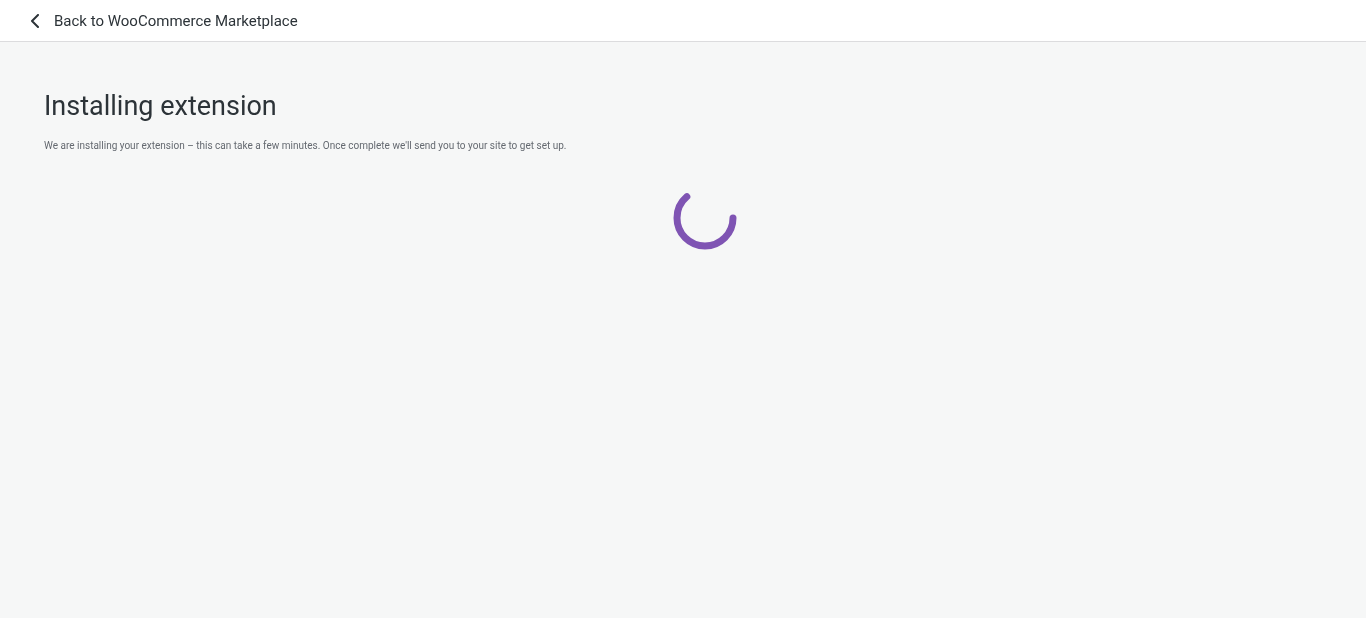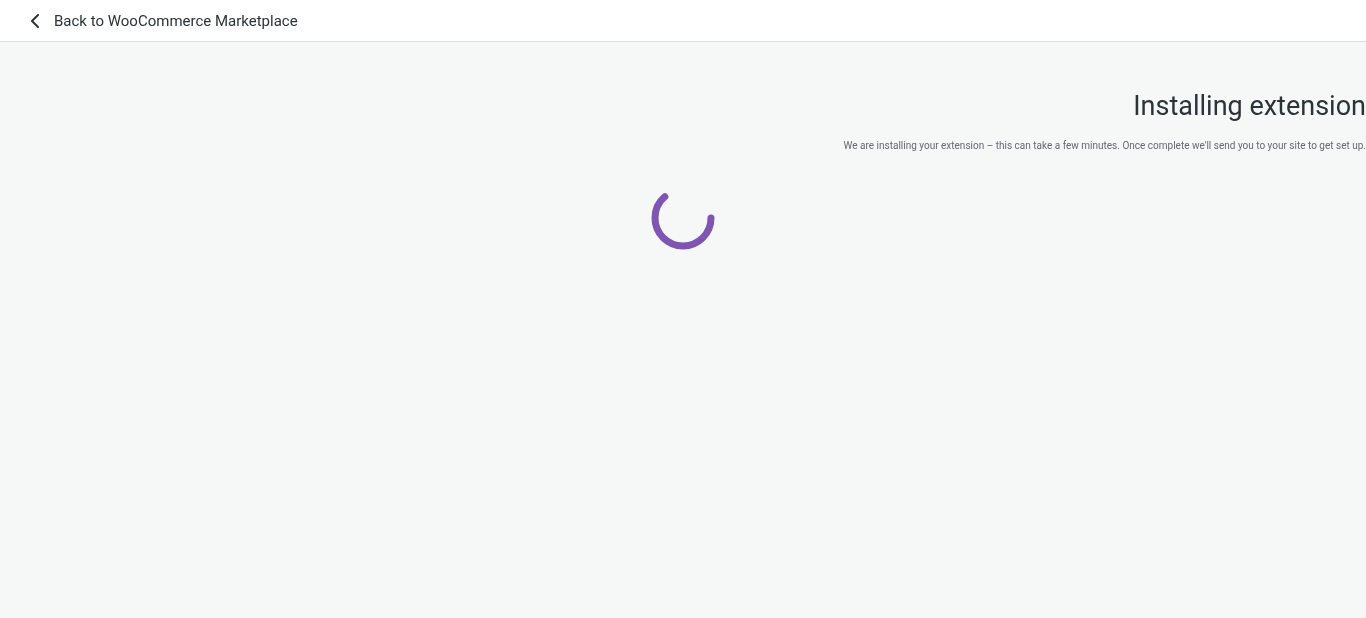--- a/index.html
+++ b/index.html
@@ -39,22 +39,23 @@
       display: inline-flex;
       align-items: center;
     }
     
     .back-link .chevron svg {
       width: 10px;
       height: 14px;
     }
     
     .main-content {
-      text-align: right;
+      text-align: left;
       padding-top: 48px;
+      margin-left: 44px;
     }
     
     .title {
       font-size: 27px;
       font-weight: 400;
       color: #2c3338;
       margin-bottom: 18px;
     }
     
     .description {

